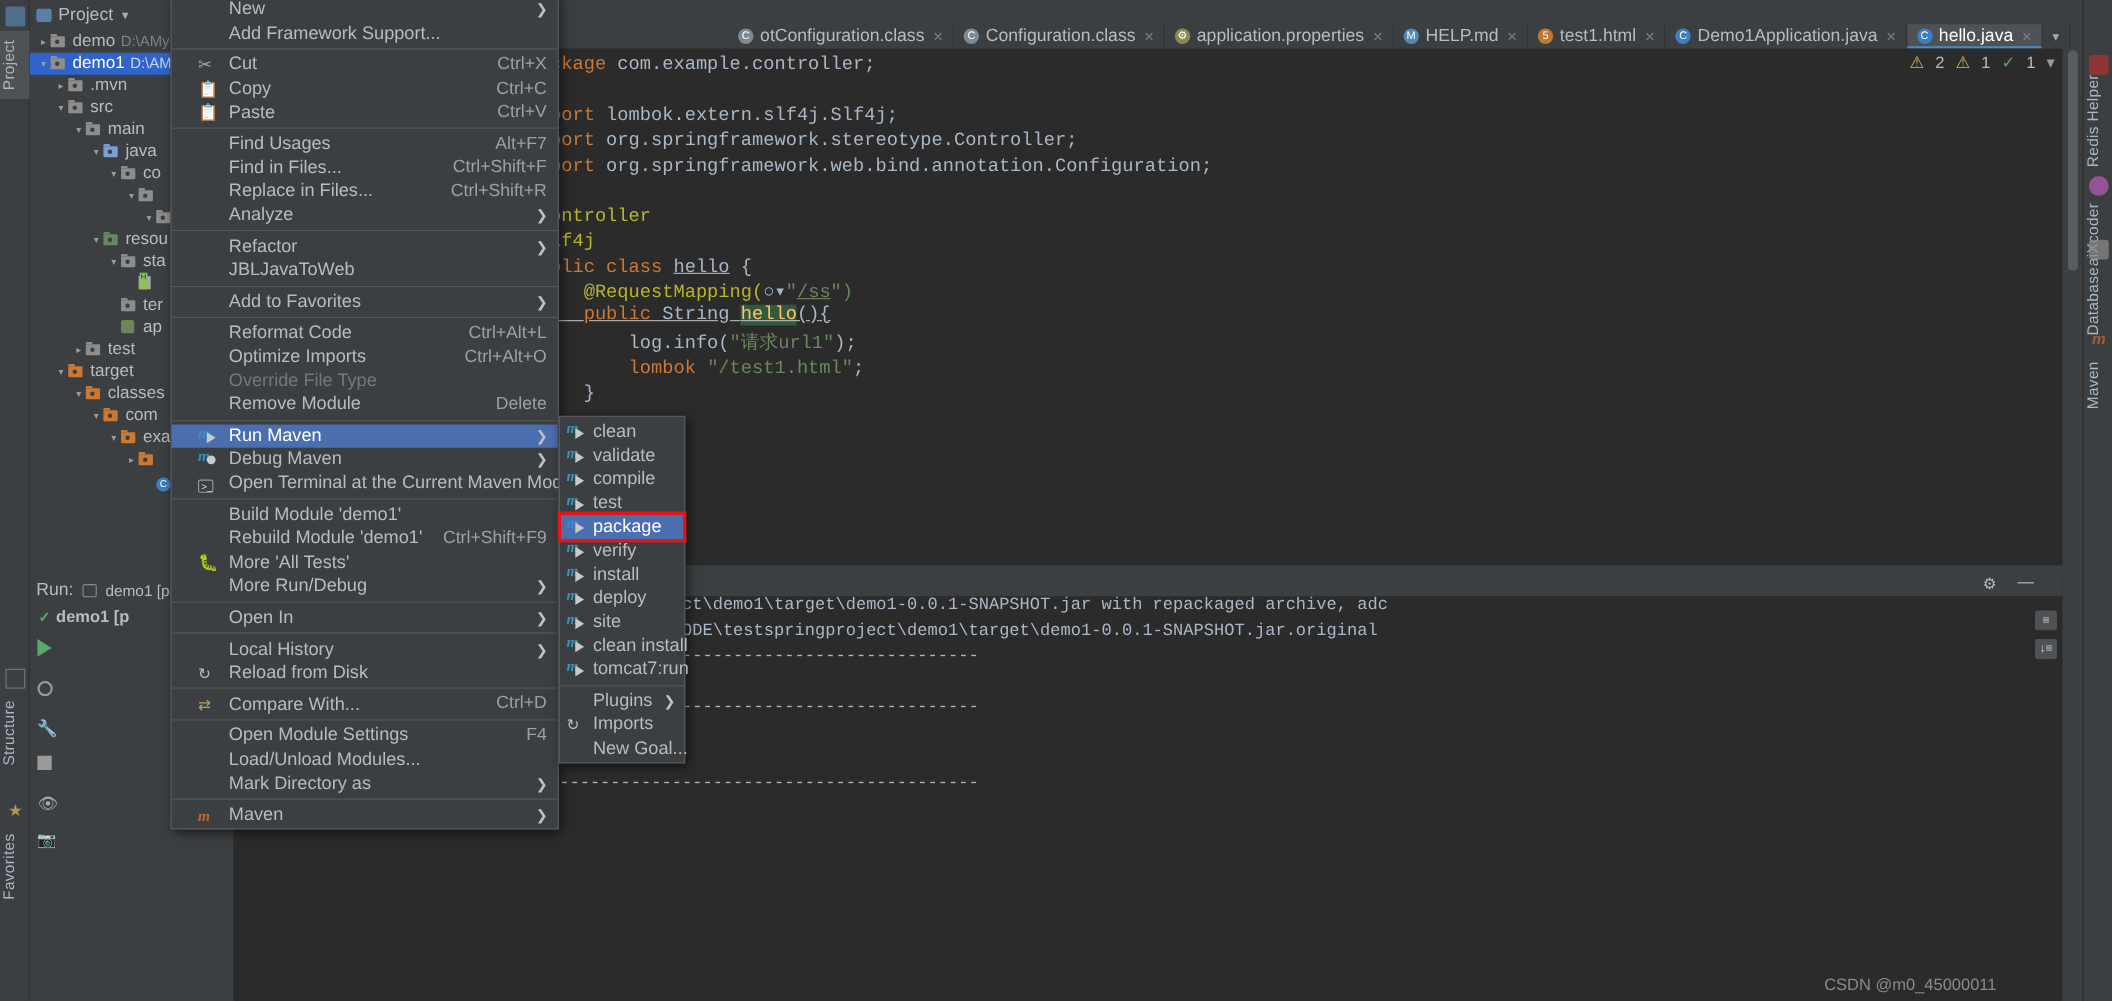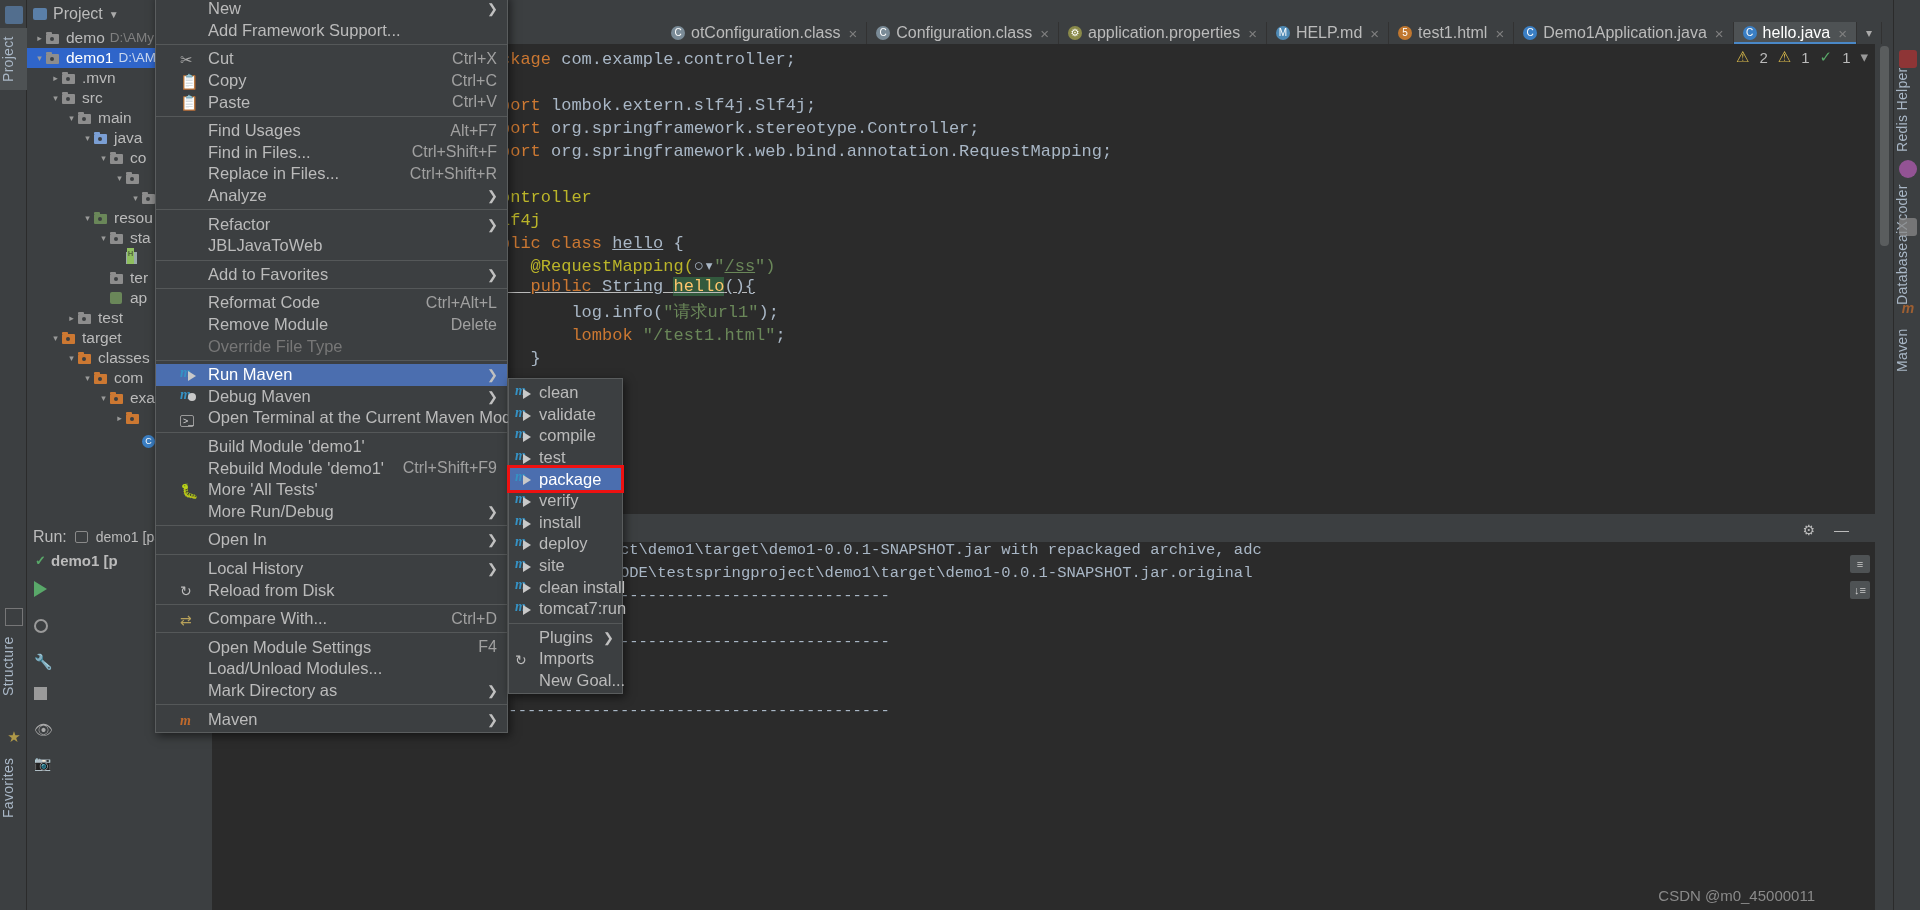--- a/index.html
+++ b/index.html
@@ -237,21 +237,21 @@
 </head>
 <body>
 
 <div id="root">
 
   <div class="editor">
     <div id="code-lines">
         <div class="codeline" style="top: 4px;"><span class="kw">ckage </span><span class="plain">com.example.controller;</span></div>
         <div class="codeline" style="top: 50px;"><span class="kw">port </span><span class="plain">lombok.extern.slf4j.</span><span class="cls">Slf4j</span><span class="plain">;</span></div>
         <div class="codeline" style="top: 73px;"><span class="kw">port </span><span class="plain">org.springframework.stereotype.</span><span class="cls">Controller</span><span class="plain">;</span></div>
-        <div class="codeline" style="top: 96px;"><span class="kw">port </span><span class="plain">org.springframework.web.bind.annotation.</span><span class="cls">RequestMapping</span><span class="plain">;</span></div>
+        <div class="codeline" style="top: 96px;"><span class="kw">port </span><span class="plain">org.springframework.web.bind.annotation.</span><span class="cls">Configuration</span><span class="plain">;</span></div>
         <div class="codeline" style="top: 142px;"><span class="ann">ontroller</span></div>
         <div class="codeline" style="top: 165px;"><span class="ann">lf4j</span></div>
         <div class="codeline" style="top: 188px;"><span class="kw">blic class </span><span class="cls ul">hello</span><span class="plain"> {</span></div>
         <div class="codeline" style="top: 211px;"><span class="ann">   @RequestMapping(</span><span class="plain">○▾</span><span class="str">"</span><span class="str ul">/ss</span><span class="str">")</span></div>
         <div class="codeline" style="top: 231px; text-decoration: underline;"><span class="plain">   </span><span class="kw">public </span><span class="plain">String </span><span class="fn hl-ident">hello</span><span class="plain">(){</span></div>
         <div class="codeline" style="top: 257px;"><span class="plain">       </span><span class="plain">log</span><span class="plain">.info(</span><span class="str">"请求url1"</span><span class="plain">);</span></div>
         <div class="codeline" style="top: 280px;"><span class="plain">       </span><span class="kw">lombok </span><span class="str">"/test1.html"</span><span class="plain">;</span></div>
         <div class="codeline" style="top: 303px;"><span class="plain">   }</span></div>
       </div>
   </div>
@@ -551,25 +551,29 @@
       <div class="mi">
         <span>Add to Favorites</span>
         <span class="chev">❯</span>
       </div>
       <div class="msep"></div>
       <div class="mi">
         <span>Reformat Code</span>
         <span class="sc">Ctrl+Alt+L</span>
       </div>
       <div class="mi">
+        <span>Optimize Imports</span>
+        <span class="sc">Ctrl+Alt+O</span>
+      </div>
+      <div class="mi disabled">
+        <span>Override File Type</span>
+      </div>
+      <div class="mi">
         <span>Remove Module</span>
         <span class="sc">Delete</span>
-      </div>
-      <div class="mi disabled">
-        <span>Override File Type</span>
       </div>
       <div class="msep"></div>
       <div class="mi sel" style="position: relative;">
         <span class="mico"><span class="mvn"><span class="m">m</span><span class="play"></span></span></span>
         <span>Run Maven</span>
         <span class="chev">❯</span>
       </div>
       <div class="mi">
         <span class="mico"><span class="mvn dbg"><span class="m">m</span><span class="play"></span></span></span>
         <span>Debug Maven</span>

